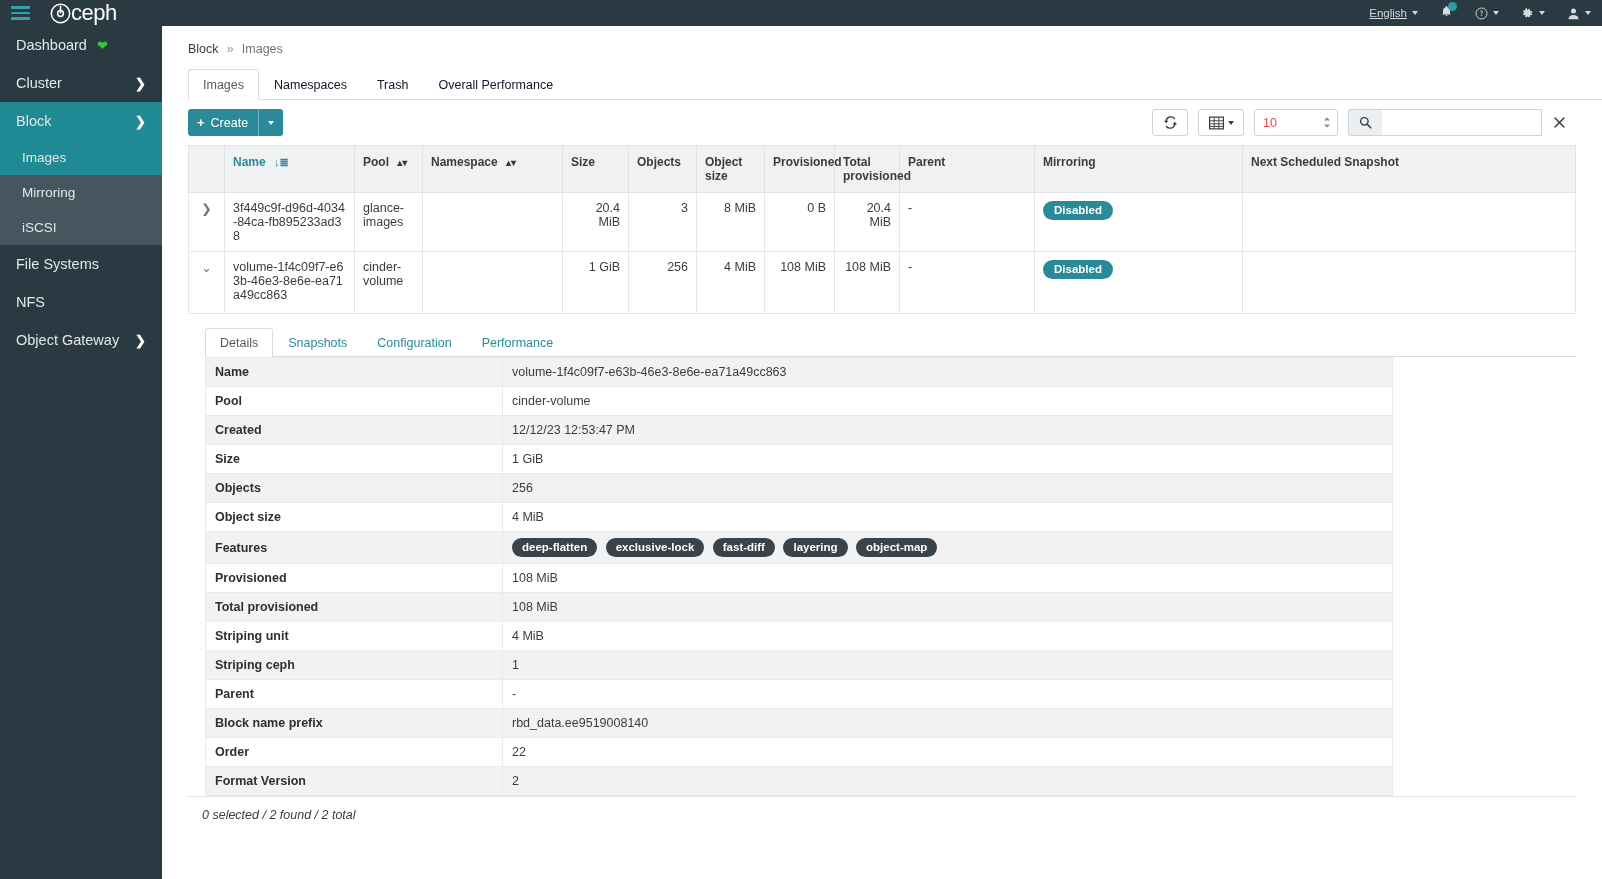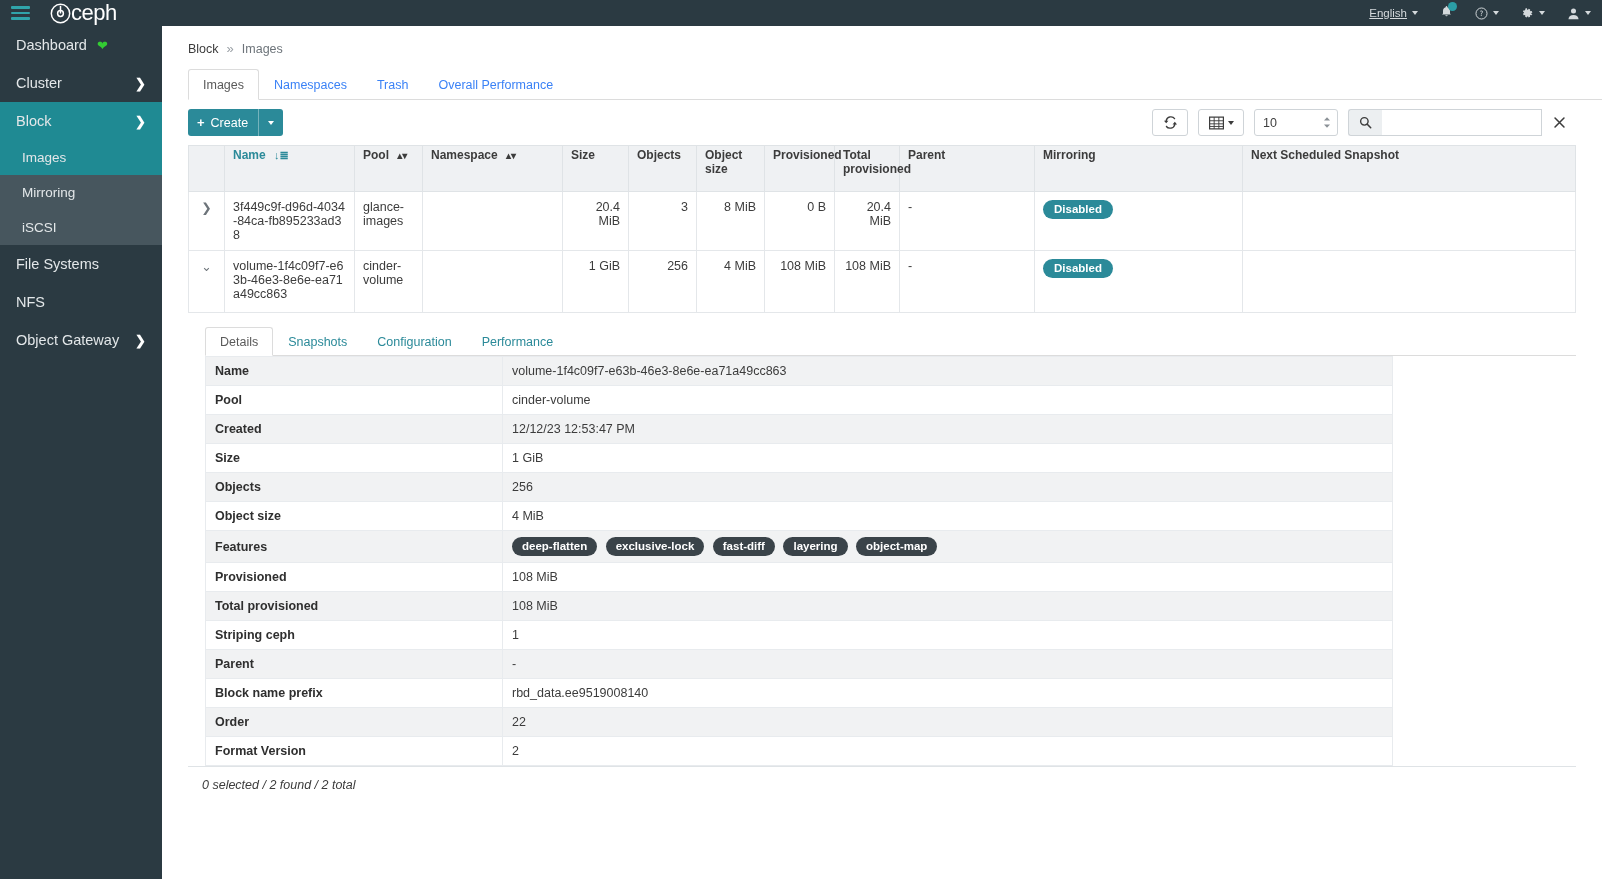--- a/index.html
+++ b/index.html
@@ -84,21 +84,21 @@
   .bc-current { color: #3c3c3c; }
   .bc-sep { color: #9aa0a6; font-size: 13px; }
   .bc-leaf { color: #6d747a; }
 
   
   .tabs {
     margin: 13px 0 0 26px; display: flex; align-items: flex-end;
     border-bottom: 1px solid #dcdcdc; padding-left: 0;
   }
   .tab {
-    padding: 8px 14px 7px 14px; font-size: 12.5px; color: #3b82f6;
+    padding: 8px 14px 7px 14px; font-size: 12.5px; color: #0f172a;
     cursor: pointer; border: 1px solid transparent; margin-bottom: -1px;
     background: transparent;
   }
   .tab.active {
     color: #5a5a5a; background: #fff;
     border: 1px solid #dcdcdc; border-bottom-color: #fff;
     border-radius: 3px 3px 0 0;
   }
 
   
@@ -124,21 +124,21 @@
     border-radius: 3px; display: flex; align-items: center; justify-content: center;
     cursor: pointer; color: #4a4a4a;
   }
   .icon-btn.wide { width: 46px; gap: 4px; }
   .limit-box {
     width: 84px; height: 27px; border: 1px solid #cfd4d8; border-radius: 3px;
     display: flex; align-items: center; background: #fff;
   }
   .limit-box input {
     border: none; outline: none; width: 52px; padding-left: 8px;
-    font-size: 12.5px; font-family: "Liberation Sans", sans-serif; color: #404040;
+    font-size: 12.5px; font-family: "Liberation Sans", sans-serif; color: #ef4444;
     background: transparent;
   }
   .spinner { margin-left: auto; margin-right: 5px; display: flex; flex-direction: column; gap: 1px; color: #8a9096; }
   .search-group { display: flex; align-items: center; }
   .search-icon-box {
     width: 34px; height: 27px; background: #eceff1; border: 1px solid #cfd4d8;
     border-right: none; border-radius: 3px 0 0 3px;
     display: flex; align-items: center; justify-content: center; cursor: pointer;
   }
   .search-input {
@@ -149,21 +149,21 @@
   .clear-btn {
     width: 34px; height: 27px; border: none; background: transparent;
     display: flex; align-items: center; justify-content: center; cursor: pointer;
     color: #4a4a4a; font-size: 15px;
   }
 
   
   .dtable { width: 100%; border-collapse: collapse; table-layout: fixed; font-size: 12.5px; }
   .dtable th {
     background: #eff1f3; border: 1px solid #dfe3e6;
-    text-align: left; padding: 2px 8px; font-weight: bold; font-size: 12px;
+    text-align: left; padding: 9px 8px; font-weight: bold; font-size: 12px;
     color: #3c3c3c; vertical-align: top; height: 46px;
   }
   .dtable th.sorted { color: #2b8a99; }
   .dtable td {
     border: 1px solid #e4e7ea; padding: 8px 8px; vertical-align: top;
     color: #3c3c3c; background: #fff;
   }
   .dtable td.num { text-align: right; }
   .dtable td.exp { text-align: center; color: #6d747a; cursor: pointer; }
   .sort-ic { color: #2b8a99; margin-left: 5px; font-size: 11px; }
@@ -510,20 +510,24 @@
             </tr>
             <tr>
               <td class="k">Provisioned</td>
               <td>108 MiB</td>
             </tr>
             <tr>
               <td class="k">Total provisioned</td>
               <td>108 MiB</td>
             </tr>
             <tr>
+              <td class="k">Striping unit</td>
+              <td>4 MiB</td>
+            </tr>
+            <tr>
               <td class="k">Striping ceph</td>
               <td>1</td>
             </tr>
             <tr>
               <td class="k">Parent</td>
               <td>-</td>
             </tr>
             <tr>
               <td class="k">Block name prefix</td>
               <td>rbd_data.ee9519008140</td>

